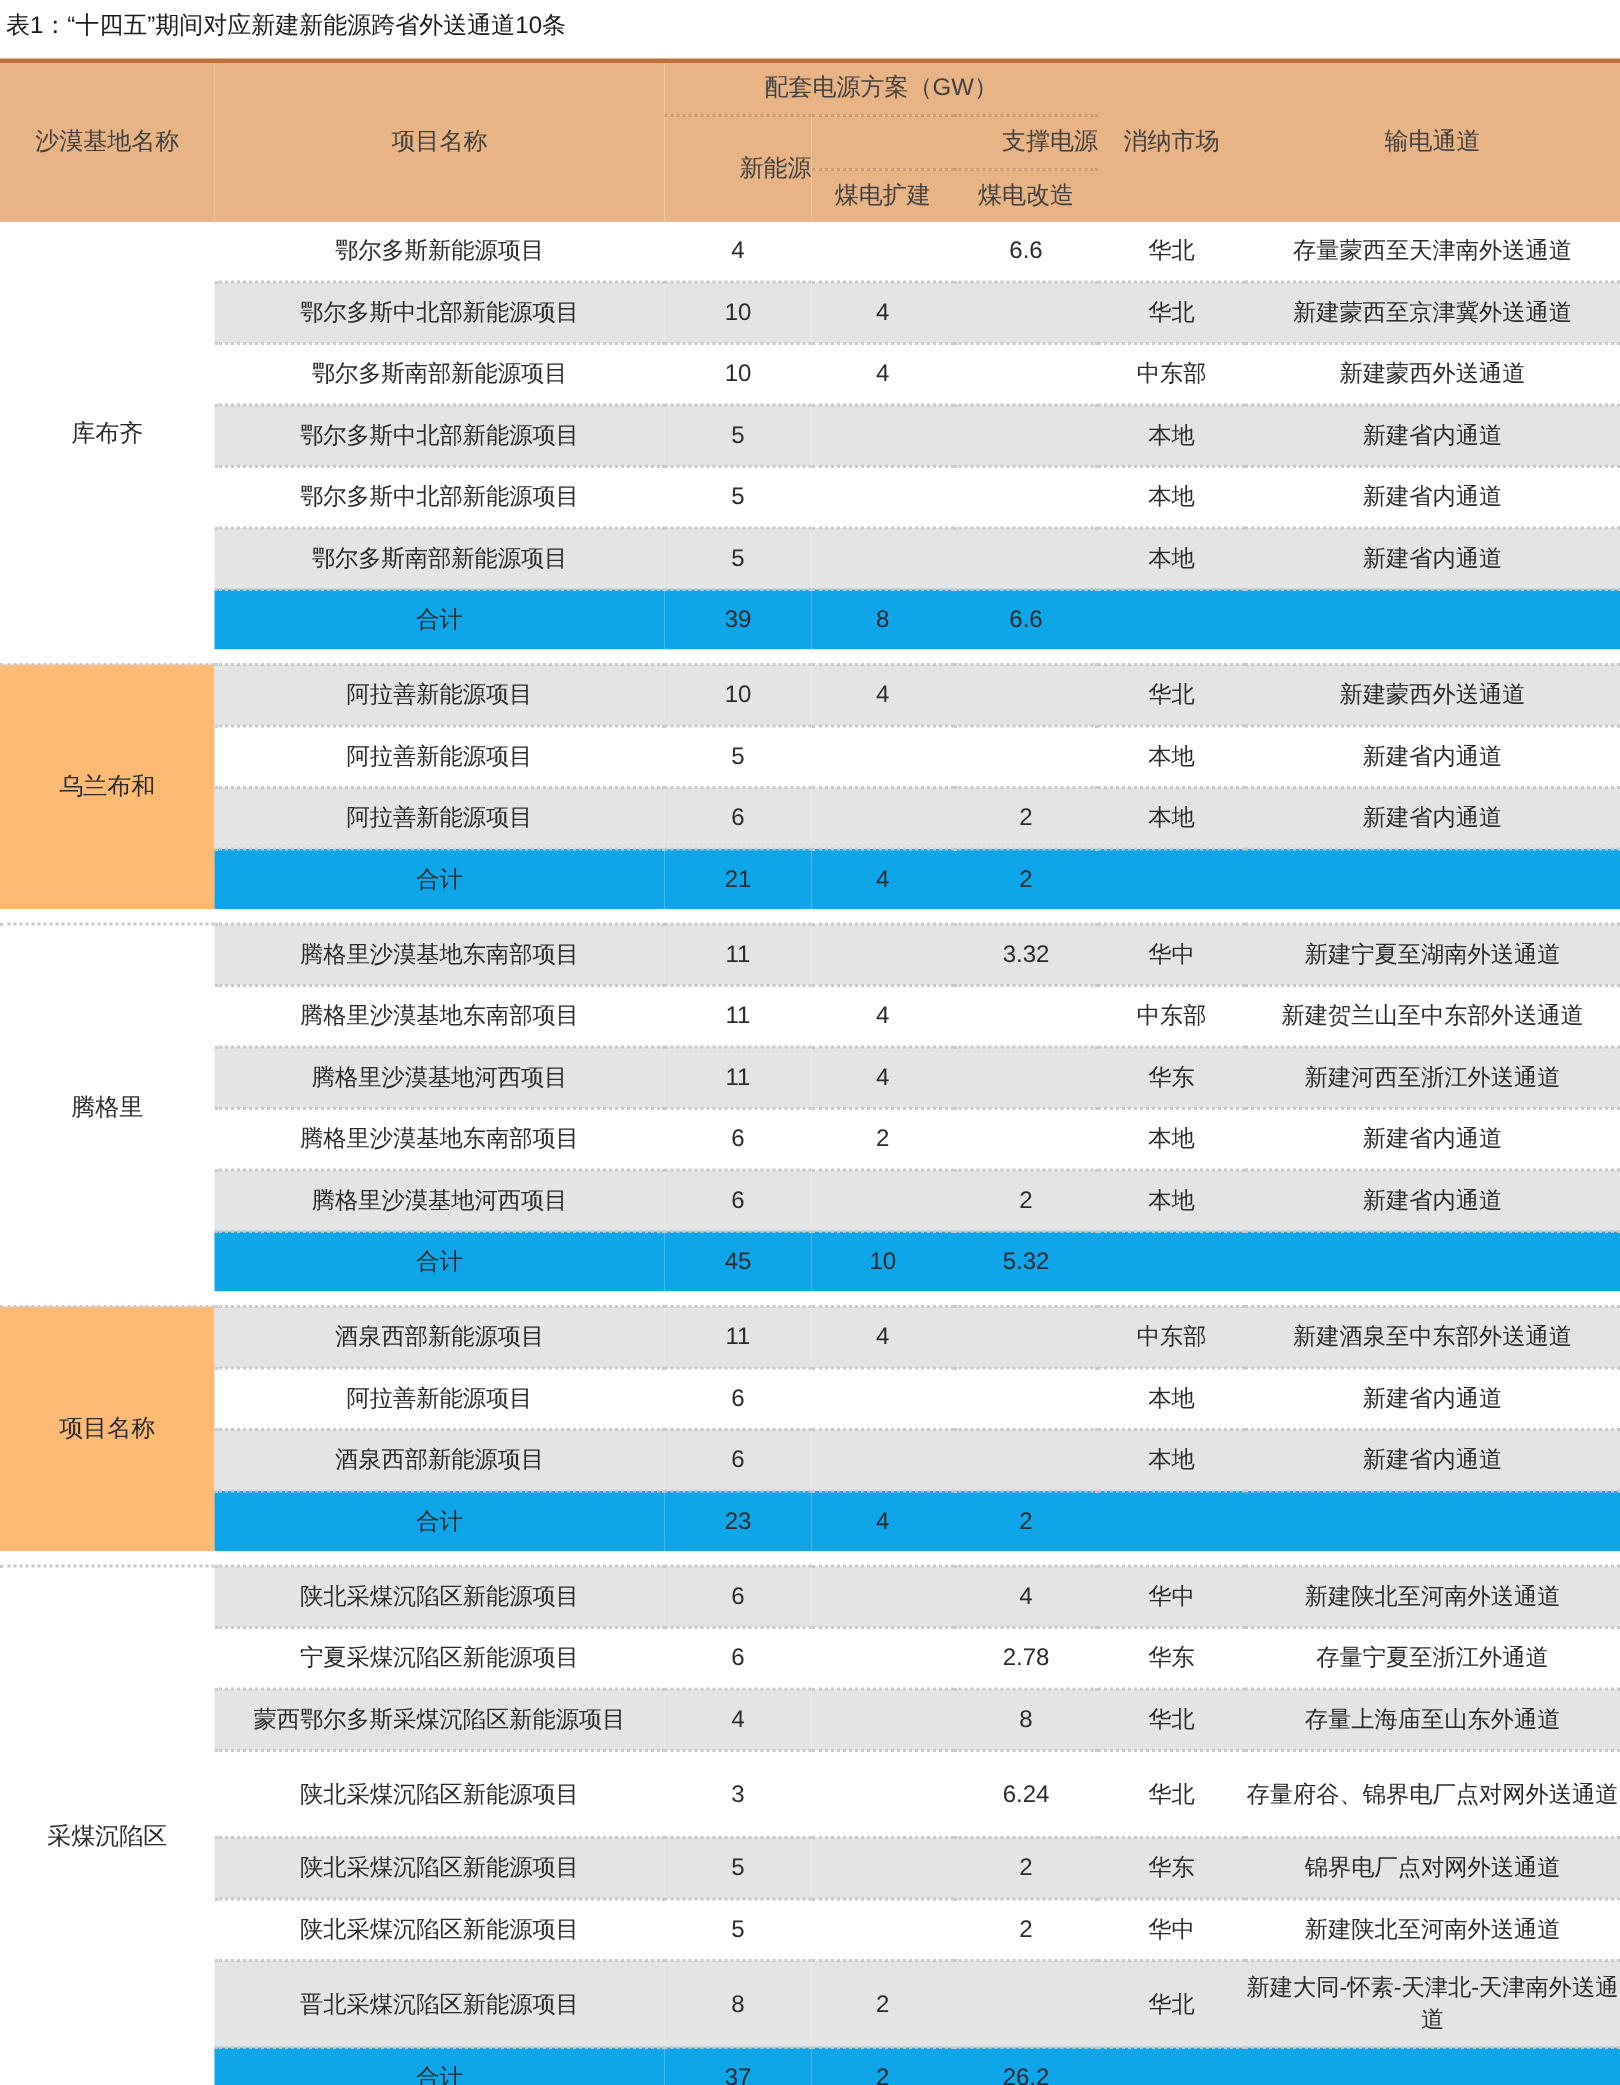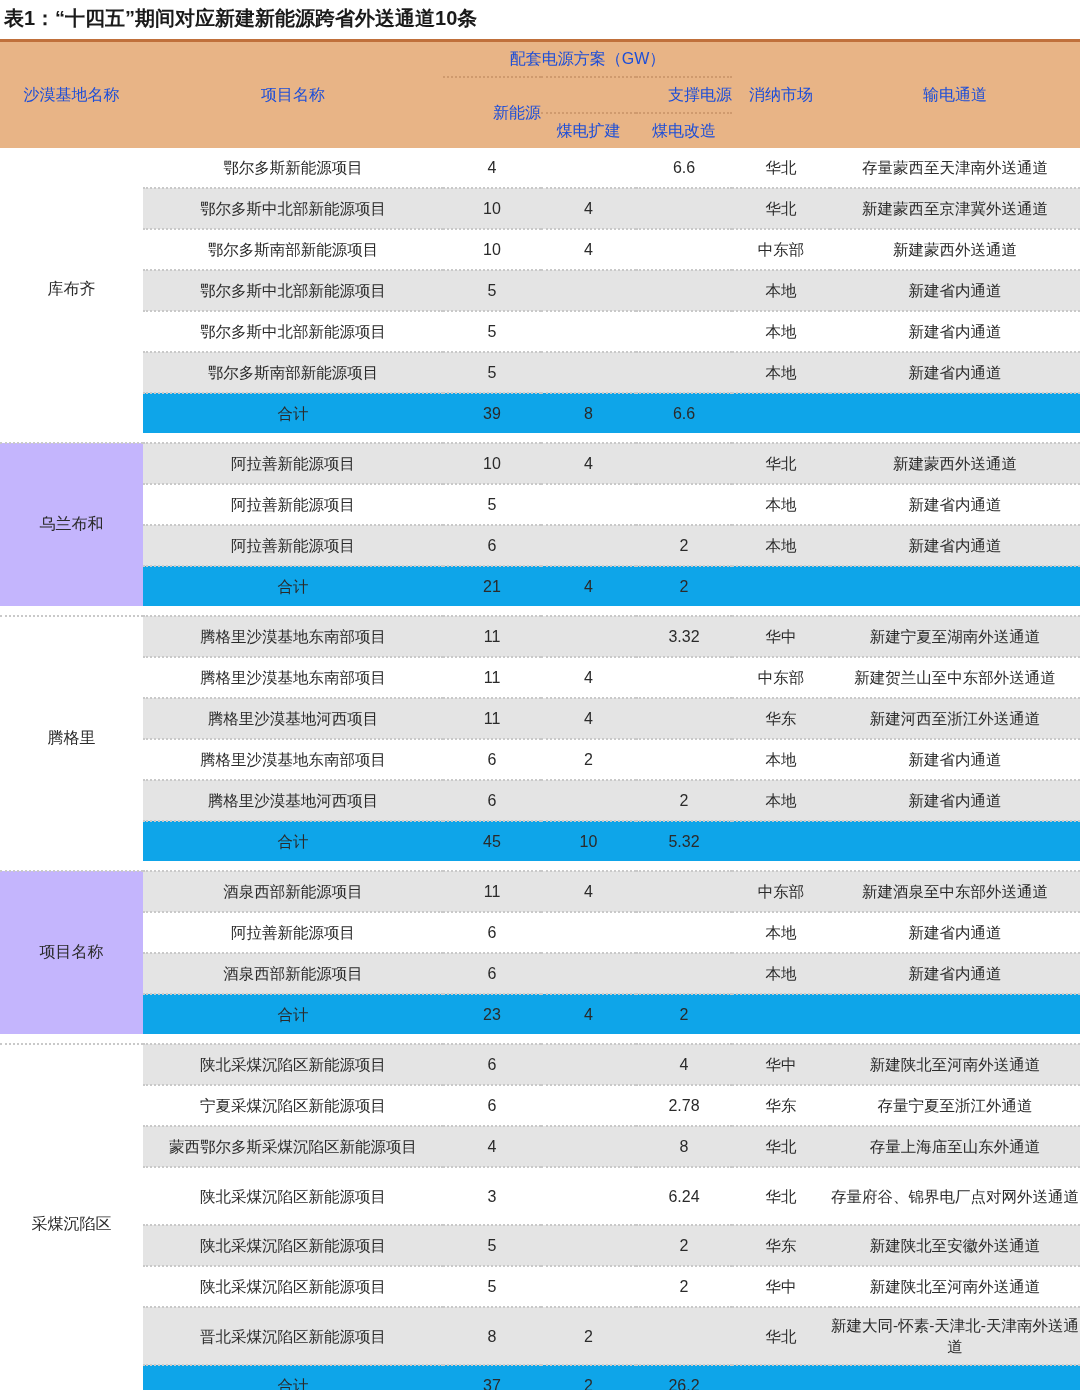--- a/index.html
+++ b/index.html
@@ -16,22 +16,22 @@
   }
   .page {
     width: 1080px;
     position: relative;
   }
   
   .title-bar {
     padding: 6px 0 9px 4px;
   }
   .title-text {
-    font-size: 20px;
-    font-weight: bold;
+    font-size: 16px;
+    font-weight: normal;
     letter-spacing: 0px;
     line-height: 24px;
     color: #1a1a1a;
     white-space: nowrap;
   }
   
   table.grid {
     border-collapse: collapse;
     table-layout: fixed;
     width: 1080px;
@@ -48,21 +48,21 @@
   col.c-proj   { width: 300px; }
   col.c-new    { width: 98px; }
   col.c-exp    { width: 95px; }
   col.c-ren    { width: 96px; }
   col.c-mkt    { width: 98px; }
   col.c-line   { width: 250px; }
 
   
   .hdr-cell {
     background: #e8b486;
-    color: #1d4ed8;
+    color: #404040;
     text-align: center;
     font-size: 16px;
     line-height: 20px;
     height: 34px;
   }
   .hdr-group-title {
     border-bottom: 2px dotted #cf9a6e;
   }
   .hdr-under {
     border-top: 2px dotted #cf9a6e;
@@ -84,21 +84,21 @@
   }
   .cell.tall { height: 56px; }
   .cell.num { font-size: 16px; }
   .cell.base {
     border-bottom: none;
     font-size: 16px;
     font-family: Liberation Mono, monospace;
   }
   .row-gray > td.stripe { background: #e4e4e4; }
   .row-white > td.stripe { background: #ffffff; }
-  td.base-gray { background: #c4b5fd; }
+  td.base-gray { background: #fdba74; }
   td.base-white { background: #ffffff; }
   
   tr.group-gap td {
     height: 9px;
     background: #ffffff;
     border-bottom: 2px dotted #c9c9c9;
     padding: 0;
   }
   tr.sum-row td.stripe {
     background: #0ea5e9;
@@ -385,21 +385,21 @@
           <td class="cell stripe num tall">6.24</td>
           <td class="cell stripe  tall">华北</td>
           <td class="cell stripe wrap2 tall">存量府谷、锦界电厂点对网外送通道</td>
         </tr>
         <tr class="row-gray">
           <td class="cell stripe ">陕北采煤沉陷区新能源项目</td>
           <td class="cell stripe num">5</td>
           <td class="cell stripe num"></td>
           <td class="cell stripe num">2</td>
           <td class="cell stripe ">华东</td>
-          <td class="cell stripe wrap2">新建陕北至安徽外送通道</td>
+          <td class="cell stripe wrap2">锦界电厂点对网外送通道</td>
         </tr>
         <tr class="row-white">
           <td class="cell stripe ">陕北采煤沉陷区新能源项目</td>
           <td class="cell stripe num">5</td>
           <td class="cell stripe num"></td>
           <td class="cell stripe num">2</td>
           <td class="cell stripe ">华中</td>
           <td class="cell stripe wrap2">新建陕北至河南外送通道</td>
         </tr>
         <tr class="row-gray">

